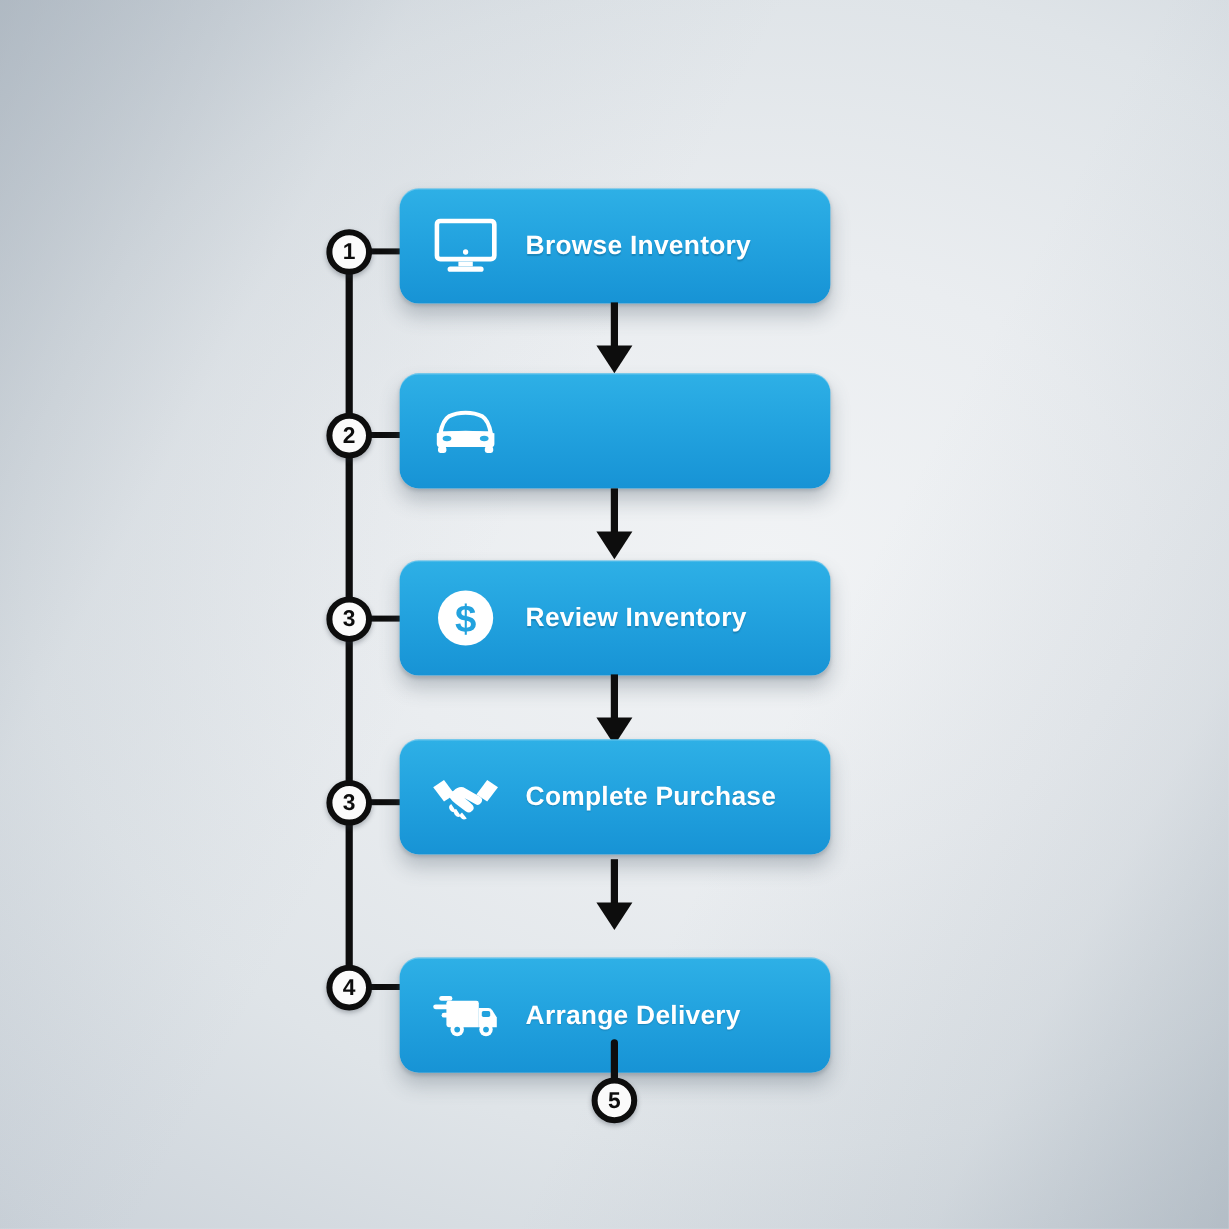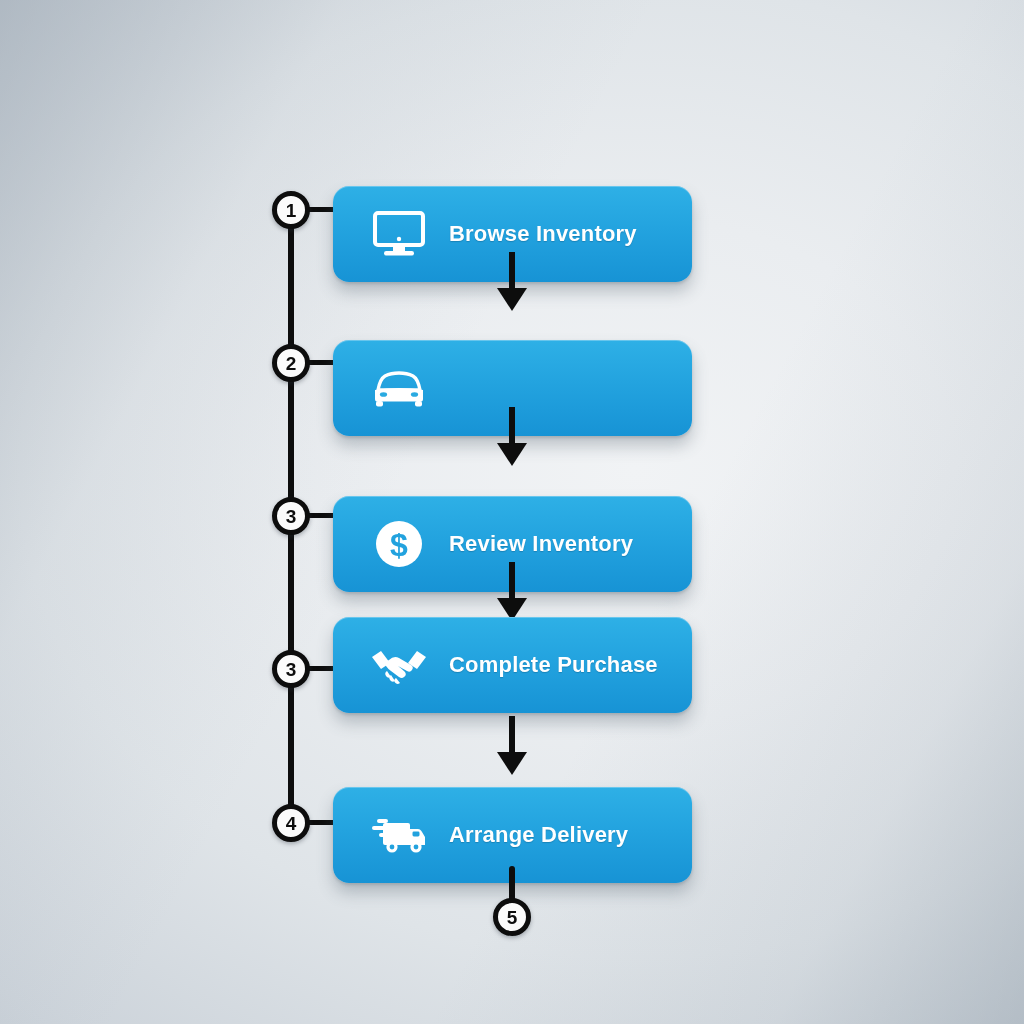--- a/index.html
+++ b/index.html
@@ -109,22 +109,21 @@
     height: 96px;
     border-radius: 16px;
     background: linear-gradient(180deg, #2eb0e6 0%, #23a3df 45%, #1793d5 100%);
     box-shadow:
       0 10px 16px rgba(70,85,100,0.30),
       0 2px 3px rgba(70,85,100,0.22),
       inset 0 1px 0 rgba(255,255,255,0.28);
     display: flex;
     align-items: center;
     box-sizing: border-box;
-    padding-left: 38px;
-    margin-top: 29px;
+    padding-left: 27px;
   }
   .step-icon {
     width: 56px;
     min-width: 56px;
     height: 56px;
     display: flex;
     align-items: center;
     justify-content: center;
     margin-right: 22px;
   }
@@ -221,21 +220,21 @@
       <span class="step-label">Review Inventory</span>
     </div>
 
     <div class="arrow" style="top:562px; height:59px">
       <div class="shaft" style="height:38px"></div>
       <div class="head" style="top:36px"></div>
     </div>
 
     <div class="badge-stub" style="top:666px"></div>
     <div class="badge" style="left:272px; top:650px">3</div>
-    <div class="step-box" style="top:588px">
+    <div class="step-box" style="top:616px">
       <span class="step-icon">
         <svg width="56" height="42" viewBox="0 0 56 42" aria-hidden="true">
           <g fill="#ffffff">
             <path d="M1 13 L10 7 L19 19 L10 25 Z"></path>
             <path d="M55 13 L46 7 L37 19 L46 25 Z"></path>
             <path d="M18 16 Q23 11 28 14 L40 21 Q43 23 41 26 Q39 29 36 27 L27 22
                      Q31 25 34 28 Q36 31 33 33 Q31 35 28 33 L20 27
                      Q17 25 15 22 Q13 18 18 16 Z"></path>
             <path d="M16 27 Q13 29 15 32 Q17 35 20 33 Z"></path>
             <path d="M20 31 Q17 33 19 36 Q21 39 24 37 Z"></path>
@@ -246,21 +245,21 @@
       <span class="step-label">Complete Purchase</span>
     </div>
 
     <div class="arrow" style="top:716px; height:59px">
       <div class="shaft" style="height:38px"></div>
       <div class="head" style="top:36px"></div>
     </div>
 
     <div class="badge-stub" style="top:820px"></div>
     <div class="badge" style="left:272px; top:804px">4</div>
-    <div class="step-box" style="top:758px">
+    <div class="step-box" style="top:798px">
       <span class="step-icon">
         <svg width="56" height="42" viewBox="0 0 56 42" aria-hidden="true">
           <g fill="#ffffff">
             <rect x="6" y="5" width="11" height="4" rx="2"></rect>
             <rect x="1" y="12" width="16" height="4" rx="2"></rect>
             <rect x="8" y="19" width="9" height="4" rx="2"></rect>
             <path d="M14 9 L37 9 Q39 9 39 11 L39 31 L14 31 Q12 31 12 29 L12 11 Q12 9 14 9 Z"></path>
             <path d="M39 15 L47 15 Q49 15 50.4 17 L54 23 L54 31 L39 31 Z"></path>
             <rect x="41.5" y="17.5" width="7" height="5" rx="1.4" fill="#22a2de"></rect>
             <circle cx="21" cy="33" r="5.6"></circle>

